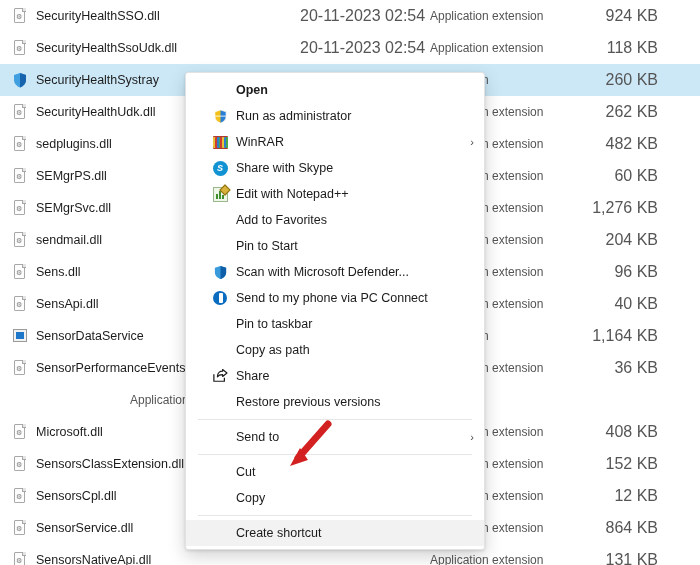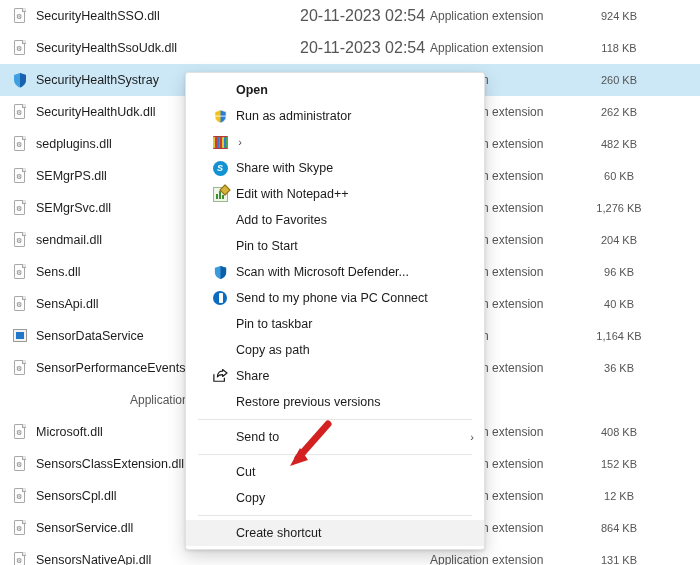--- a/index.html
+++ b/index.html
@@ -17,21 +17,21 @@
     position: relative;
     display: flex; align-items: center;
     height: 32px;
     font-size: 12.5px;
     color: #1c1c1c;
   }
   .row.selected { background: #cce8f7; }
   .cell-name { display:flex; align-items:center; gap:8px; width: 300px; padding-left: 12px; }
   .cell-date { width: 130px; text-align: left; color:#555; font-size:16px; }
   .cell-type { width: 150px; text-align: left; color:#555; font-size:12px; }
-  .cell-size { width: 90px; text-align: center; padding-right: 12px; color:#555; font-size:11px; }
+  .cell-size { width: 90px; text-align: right; padding-right: 12px; color:#555; font-size:16px; }
 
   
   .ic { width:16px; height:16px; flex:0 0 16px; position:relative; }
   .ic-dll { }
   .ic-dll .pg {
     position:absolute; left:2px; top:0px; width:11px; height:15px;
     background:#fdfdfd; border:1px solid #a8a8a8; border-radius:1px;
   }
   .ic-dll .fold {
     position:absolute; right:2px; top:0px; width:4px; height:4px;
@@ -352,20 +352,21 @@
             <i style="left:0.5px;background:#e8c33a"></i>
             <i style="left:2.35px;background:#cf3b2f"></i>
             <i style="left:4.2px;background:#2f7fcf"></i>
             <i style="left:6.050000000000001px;background:#49a84a"></i>
             <i style="left:7.9px;background:#cf3b2f"></i>
             <i style="left:9.75px;background:#e8c33a"></i>
             <i style="left:11.600000000000001px;background:#2f7fcf"></i>
             <i style="left:13.450000000000001px;background:#49a84a"></i>
           </span>
         </span>
+        <span class="mlabel">WinRAR</span>
         <span class="chev">›</span>
       </div>
       <div class="mi">
         <span class="mic">
           <span class="skype">S</span>
         </span>
         <span class="mlabel">Share with Skype</span>
       </div>
       <div class="mi">
         <span class="mic">

